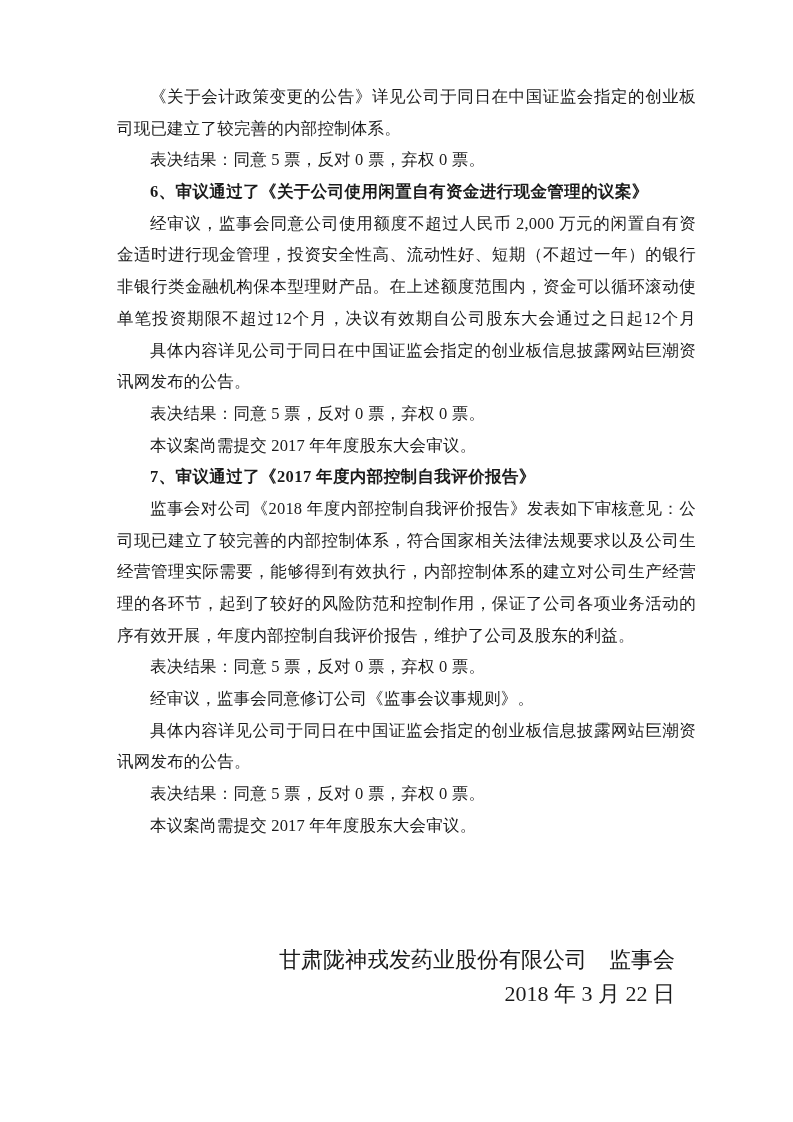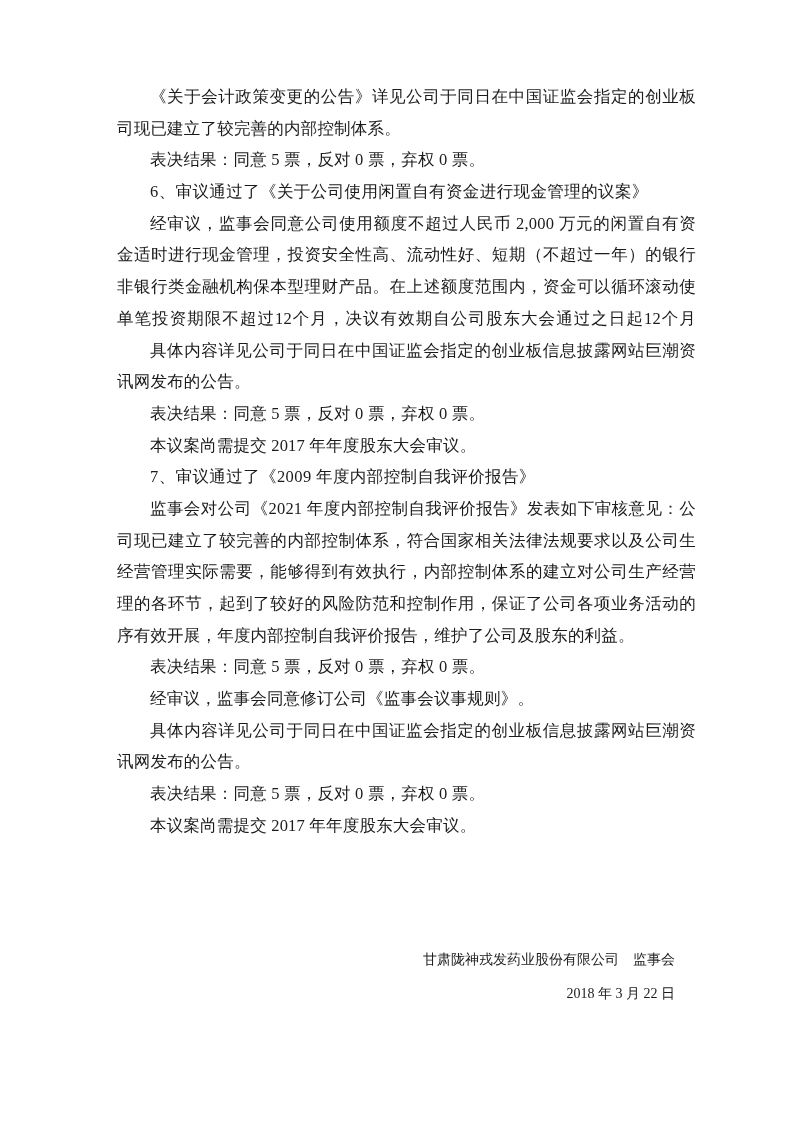--- a/index.html
+++ b/index.html
@@ -33,27 +33,27 @@
     padding-left: 33px;
   }
   .fill {
     white-space: normal;
     text-align: justify;
     text-align-last: justify;
     overflow: hidden;
     height: 31.7px;
   }
   .bold {
-    font-weight: normal;
+    font-weight: bold;
     letter-spacing: 0.4px;
   }
   .sig-line {
     position: absolute;
     right: 118px;
-    font-size: 14px;
+    font-size: 22px;
     line-height: 31.7px;
     white-space: nowrap;
     text-align: right;
   }
   .sig-company { top: 944px; }
   .sig-date    { top: 978px; text-align: right; }
 </style>
 </head>
 <body>
 
@@ -64,22 +64,22 @@
     <div class="l ind">表决结果：同意 5 票，反对 0 票，弃权 0 票。</div>
     <div class="l ind bold">6、审议通过了《关于公司使用闲置自有资金进行现金管理的议案》</div>
     <div class="l ind fill">经审议，监事会同意公司使用额度不超过人民币 2,000 万元的闲置自有资</div>
     <div class="l fill">金适时进行现金管理，投资安全性高、流动性好、短期（不超过一年）的银行和</div>
     <div class="l fill">非银行类金融机构保本型理财产品。在上述额度范围内，资金可以循环滚动使用，</div>
     <div class="l fill">单笔投资期限不超过12个月，决议有效期自公司股东大会通过之日起12个月内。</div>
     <div class="l ind fill">具体内容详见公司于同日在中国证监会指定的创业板信息披露网站巨潮资</div>
     <div class="l">讯网发布的公告。</div>
     <div class="l ind">表决结果：同意 5 票，反对 0 票，弃权 0 票。</div>
     <div class="l ind">本议案尚需提交 2017 年年度股东大会审议。</div>
-    <div class="l ind bold">7、审议通过了《2009 年度内部控制自我评价报告》</div>
-    <div class="l ind fill">监事会对公司《2021 年度内部控制自我评价报告》发表如下审核意见：公</div>
+    <div class="l ind bold">7、审议通过了《2017 年度内部控制自我评价报告》</div>
+    <div class="l ind fill">监事会对公司《2018 年度内部控制自我评价报告》发表如下审核意见：公</div>
     <div class="l fill">司现已建立了较完善的内部控制体系，符合国家相关法律法规要求以及公司生产</div>
     <div class="l fill">经营管理实际需要，能够得到有效执行，内部控制体系的建立对公司生产经营管</div>
     <div class="l fill">理的各环节，起到了较好的风险防范和控制作用，保证了公司各项业务活动的有</div>
     <div class="l">序有效开展，年度内部控制自我评价报告，维护了公司及股东的利益。</div>
     <div class="l ind">表决结果：同意 5 票，反对 0 票，弃权 0 票。</div>
     <div class="l ind">经审议，监事会同意修订公司《监事会议事规则》。</div>
     <div class="l ind fill">具体内容详见公司于同日在中国证监会指定的创业板信息披露网站巨潮资</div>
     <div class="l">讯网发布的公告。</div>
     <div class="l ind">表决结果：同意 5 票，反对 0 票，弃权 0 票。</div>
     <div class="l ind">本议案尚需提交 2017 年年度股东大会审议。</div>

